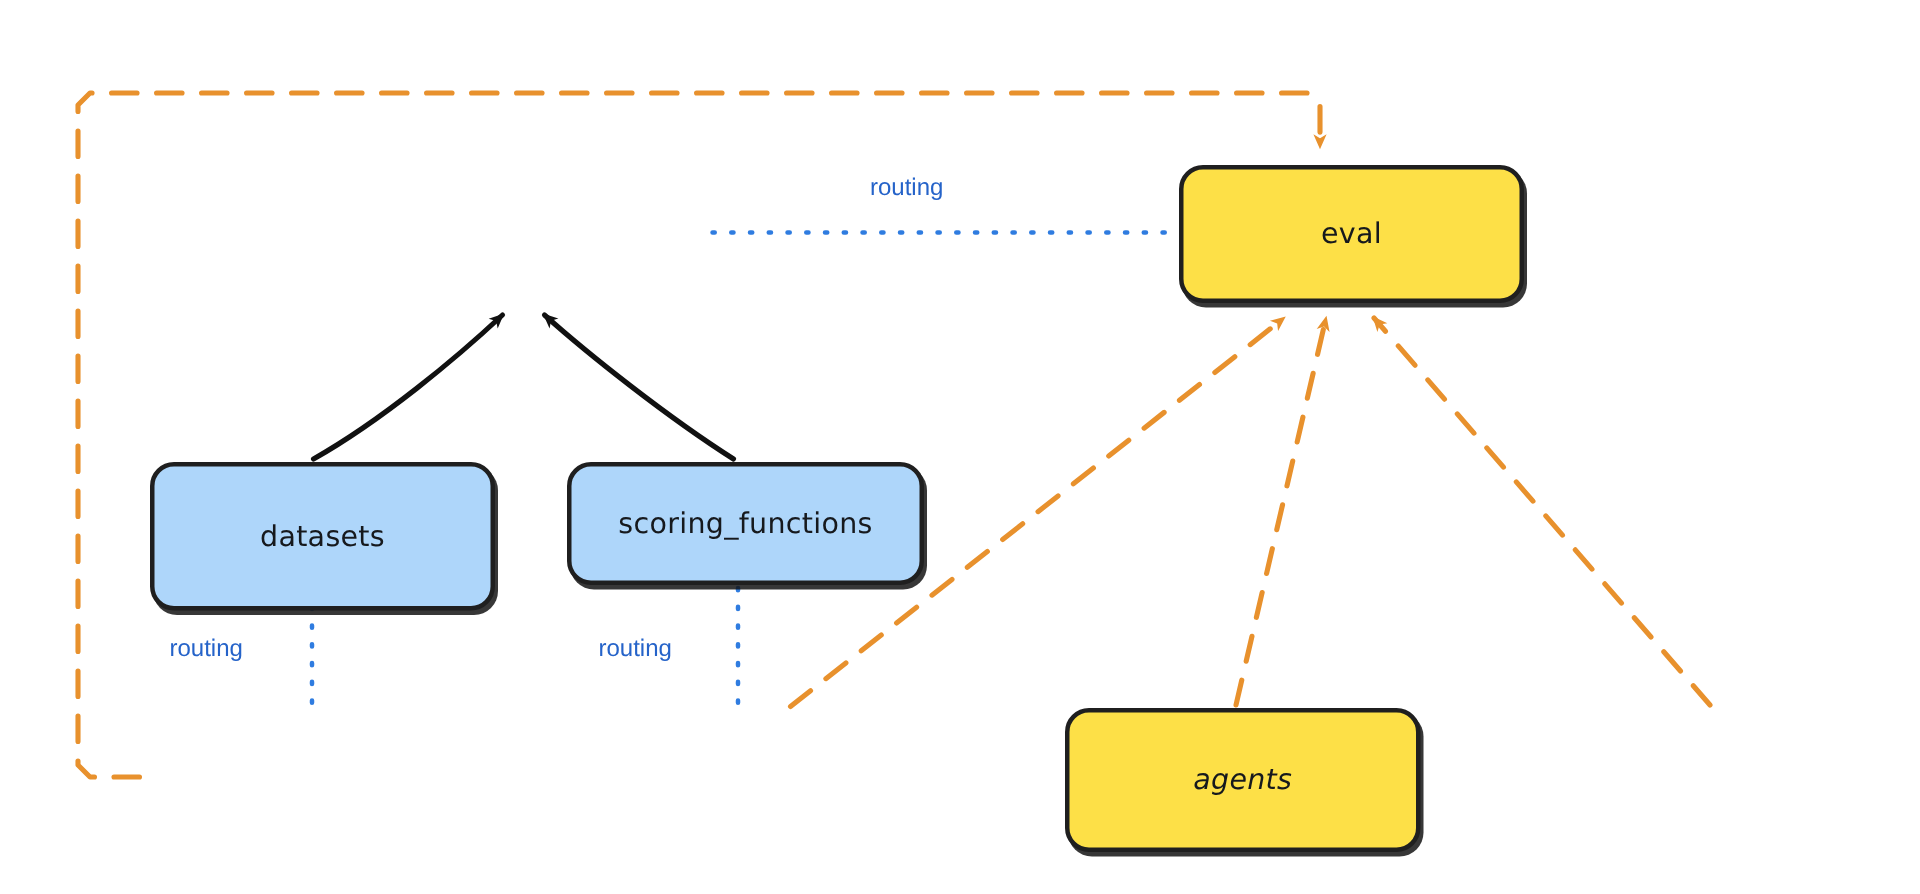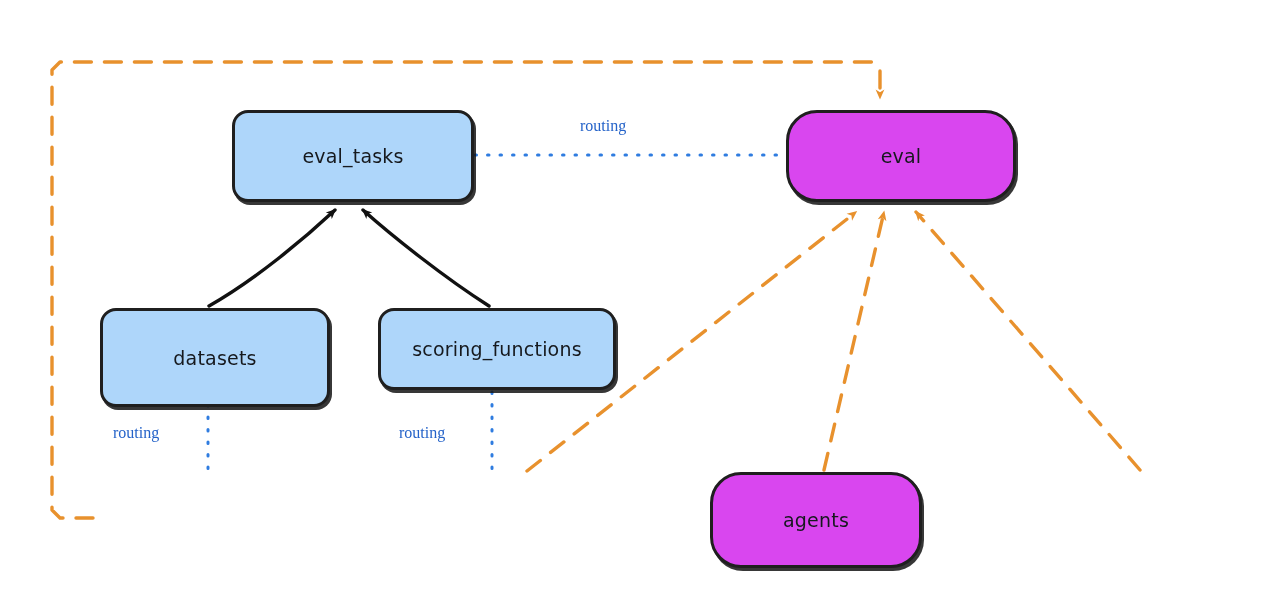--- a/index.html
+++ b/index.html
@@ -35,29 +35,29 @@
     justify-content: center;
     text-align: center;
     color: #16191d;
     font-family: "DejaVu Sans", sans-serif;
     font-size: 19px;
     letter-spacing: 0.2px;
     box-shadow: 2px 3px 0 rgba(20,20,20,0.85);
     z-index: 3;
   }
   .node.api { background: #aed6fa; }
-  .node.provider { background: #d946ef; border-radius: 31px; }
+  .node.provider { background: #fde047; }
   .node-label {
     pointer-events: none;
     padding: 0 8px;
   }
   .edge-label {
     position: absolute;
     color: #2563c9;
-    font-family: Liberation Serif, serif;
+    font-family: Liberation Sans, sans-serif;
     font-size: 16px;
     z-index: 4;
     white-space: nowrap;
   }
 </style>
 </head>
 <body>
 
 <div id="canvas">
 
@@ -95,39 +95,36 @@
       <path d="M527,471 L856,212" fill="none" stroke="#e8912d" stroke-width="3.4" stroke-linecap="round" stroke-dasharray="17 13" marker-end="url(#ar-orange)"></path>
     </g>
     <g>
       <path d="M824,470 L884,212" fill="none" stroke="#e8912d" stroke-width="3.4" stroke-linecap="round" stroke-dasharray="17 13" marker-end="url(#ar-orange)"></path>
     </g>
     <g>
       <path d="M1140,470 L916,212" fill="none" stroke="#e8912d" stroke-width="3.4" stroke-linecap="round" stroke-dasharray="17 13" marker-end="url(#ar-orange)"></path>
     </g>
   </svg>
 
-  <div class="node api" style="left:232px; top:110px; width:242px; height:92px;">
-    <span class="node-label">eval_tasks</span>
-  </div>
 
   <div class="node provider" style="left:786px; top:110px; width:230px; height:92px;">
     <span class="node-label">eval</span>
   </div>
 
   <div class="node api" style="left:100px; top:308px; width:230px; height:99px;">
     <span class="node-label">datasets</span>
   </div>
 
   <div class="node api" style="left:378px; top:308px; width:238px; height:82px;">
     <span class="node-label">scoring_functions</span>
   </div>
 
 
 
-  <div class="node provider" style="left:710px; top:472px; width:212px; height:96px;">
+  <div class="node provider" style="left:710px; top:472px; width:237px; height:96px;font-style:italic;">
     <span class="node-label">agents</span>
   </div>
 
 
   <div class="edge-label" style="left:580px; top:117px;">routing</div>
 
   <div class="edge-label" style="left:113px; top:424px;">routing</div>
 
   <div class="edge-label" style="left:399px; top:424px;">routing</div>
 

